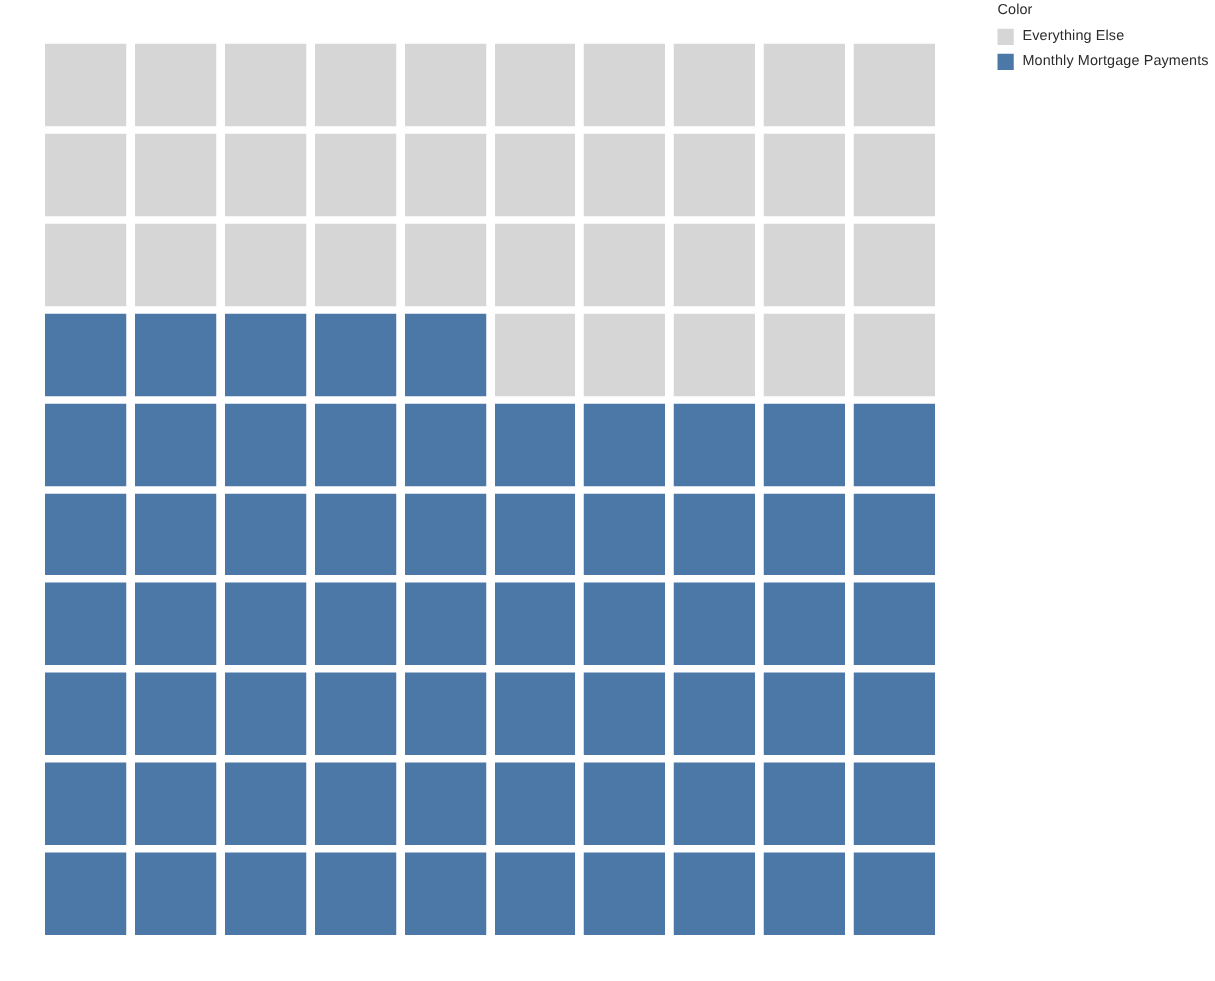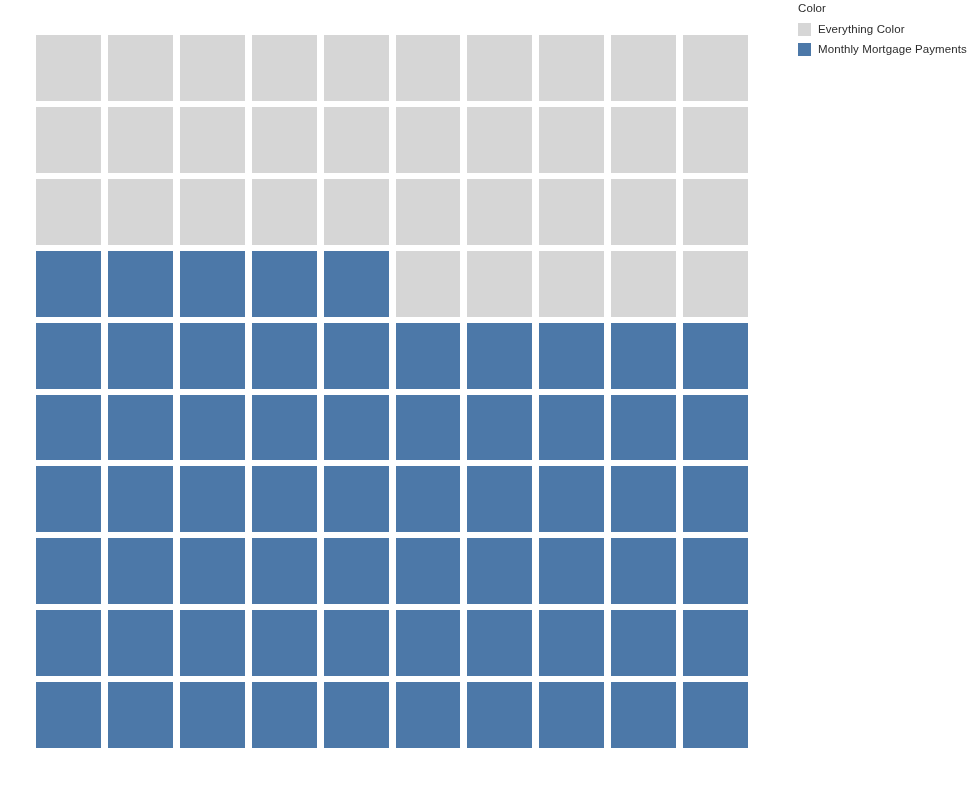--- a/index.html
+++ b/index.html
@@ -181,20 +181,20 @@
       <div class="waffle-cell filled" style="background: rgb(76, 120, 168);"></div>
       <div class="waffle-cell filled" style="background: rgb(76, 120, 168);"></div>
     </div>
 </div>
 
 <div id="legend">
   <div id="legend-title">Color</div>
   <div id="legend-rows">
       <div class="legend-row">
         <span class="legend-swatch" style="background: rgb(214, 214, 214);"></span>
-        <span class="legend-label">Everything Color</span>
+        <span class="legend-label">Everything Else</span>
       </div>
       <div class="legend-row">
         <span class="legend-swatch" style="background: rgb(76, 120, 168);"></span>
         <span class="legend-label">Monthly Mortgage Payments</span>
       </div>
     </div>
 </div>
 
 </body></html>

